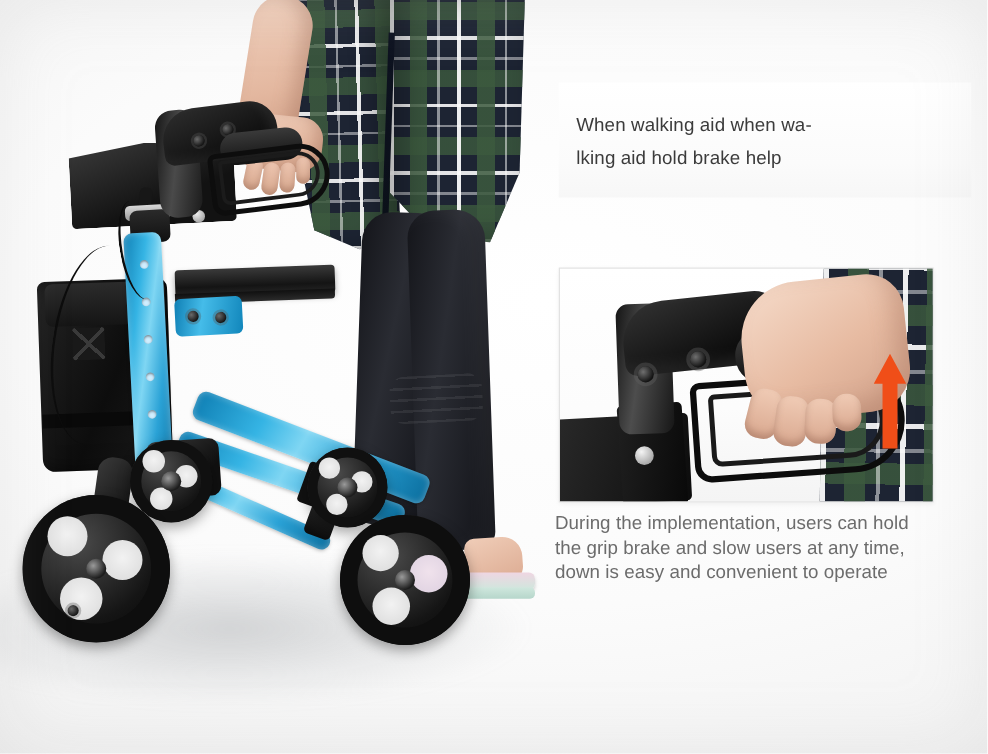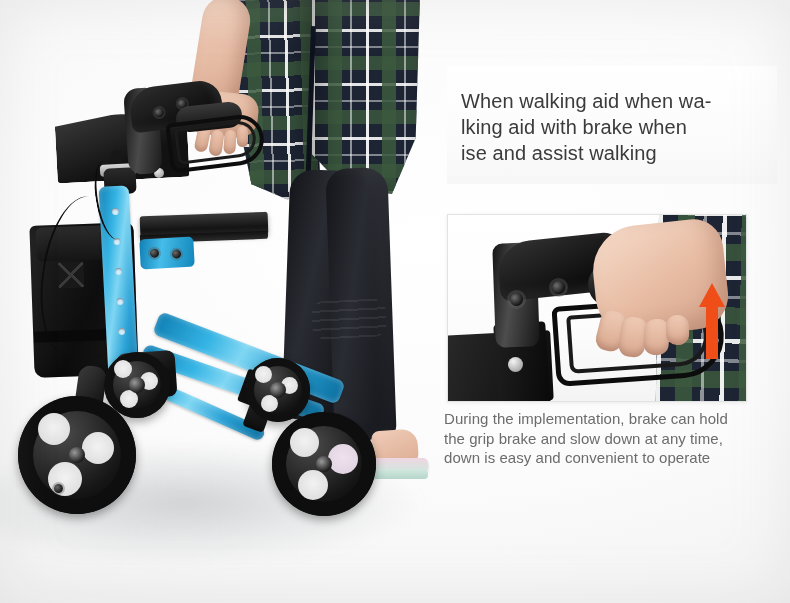--- a/index.html
+++ b/index.html
@@ -150,21 +150,21 @@
 
   .w-fl{left:18px;top:396px;width:118px;height:118px;}
   .w-fr{left:246px;top:358px;width:64px;height:64px;}
   .w-rr{left:272px;top:412px;width:104px;height:104px;}
   .w-rl{left:104px;top:352px;width:66px;height:66px;}
 
   
   .headline{
     position:absolute;left:447px;top:66px;width:300px;padding:22px 16px 18px 14px;
     background:linear-gradient(#ffffff,#fbfbfb 70%,#f7f7f7);
-    color:#3b3b3b;font-size:20px;line-height:26px;letter-spacing:.1px;
+    color:#3b3b3b;font-size:15px;line-height:26px;letter-spacing:.1px;
   }
   .headline .ln{display:block;white-space:nowrap;}
 
   .inset{
     position:absolute;left:447px;top:214px;width:298px;height:186px;
     background:#ffffff;border:1px solid #e2e2e2;overflow:hidden;
     box-shadow:0 1px 4px rgba(0,0,0,.07);
   }
   .inset-bg{position:absolute;inset:0;background:linear-gradient(#ffffff,#fcfcfc 60%,#f4f4f4);}
   .i-plaid{position:absolute;right:0;top:0;width:86px;height:186px;
@@ -317,22 +317,21 @@
       <div class="innerhole" style="left:18px;top:16px;width:29px;height:29px;"></div>
       <div class="innerhole" style="left:56px;top:32px;width:30px;height:30px;background:radial-gradient(circle at 50% 45%,#f0e2ec,#ddd0e0);"></div>
       <div class="innerhole" style="left:26px;top:58px;width:30px;height:30px;"></div>
       <div class="hubcap"></div>
     </div>
 
   </div>
 
   <div class="headline">
     <span class="ln">When walking aid when wa-</span>
-    <span class="ln">lking aid with brake when</span>
-    <span class="ln">ise and assist walking</span>
+    <span class="ln">lking aid hold brake help</span>
   </div>
 
   <div class="inset">
     <div class="inset-bg"></div>
     <div class="i-plaid"></div>
 
     <div class="i-fabric"></div>
     <div class="i-fabric2"></div>
     <div class="i-rivet"></div>
 
@@ -351,18 +350,18 @@
     <div class="i-knuck" style="left:172px;top:102px;width:26px;height:40px;transform:rotate(8deg);"></div>
     <div class="i-knuck" style="left:196px;top:104px;width:25px;height:36px;transform:rotate(3deg);"></div>
     <div class="i-knuck" style="left:218px;top:100px;width:23px;height:30px;transform:rotate(-2deg);"></div>
 
     <svg class="i-arrow" viewBox="0 0 26 76">
       <polygon points="13,0 26,24 19,24 19,76 7,76 7,24 0,24" fill="#f04e18"></polygon>
     </svg>
   </div>
 
   <div class="caption">
-    <span class="ln">During the implementation, brake can hold</span>
-    <span class="ln">the grip brake and slow down at any time,</span>
+    <span class="ln">During the implementation, users can hold</span>
+    <span class="ln">the grip brake and slow users at any time,</span>
     <span class="ln">down is easy and convenient to operate</span>
   </div>
 
 </div>
 
 </body></html>

